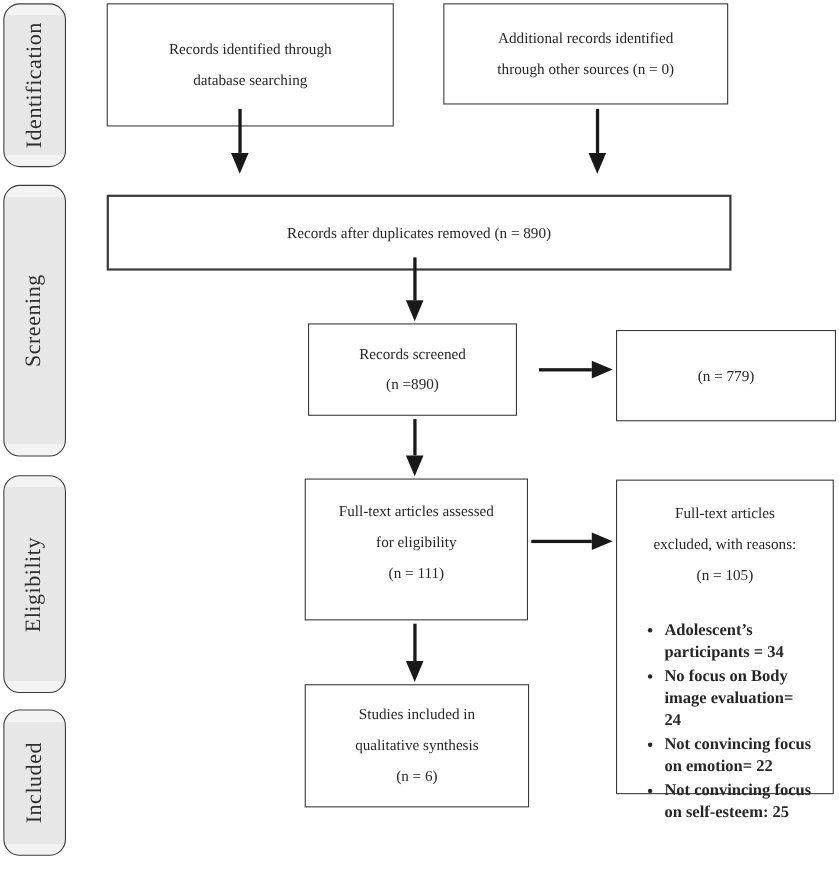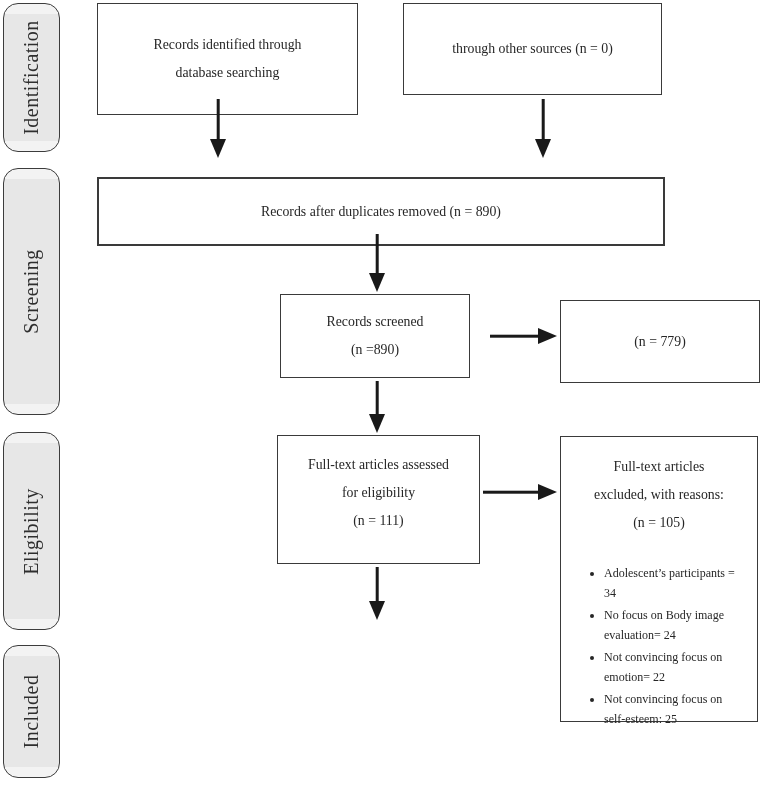--- a/index.html
+++ b/index.html
@@ -27,21 +27,21 @@
     text-align:center; box-sizing:border-box; font-size:13.8px;
   }
   .fbox .line { line-height:28px; white-space:nowrap; }
   .fbox-wide { border-width:2px;margin-top:16px; }
   
   .fbox-reasons { justify-content:flex-start; padding-top:16px; }
   .fbox-reasons ul {
     margin:26px 0 0 0; padding:0 0 0 24px; text-align:left;
     width:158px; box-sizing:border-box; list-style:disc;
   }
-  .fbox-reasons li { font-size:12px; line-height:20px; margin-bottom:2px; }
+  .fbox-reasons li { font-size:15px; line-height:20px; margin-bottom:2px;font-weight:bold; }
   
   .arrow-down { position:absolute; width:18px; }
   .arrow-down .stem {
     position:absolute; top:0; left:50%; transform:translateX(-50%);
     width:2.6px; background:#191919; height:calc(100% - 19px);
   }
   .arrow-down .head {
     position:absolute; bottom:0; left:50%; transform:translateX(-50%);
     width:0; height:0;
     border-left:8.5px solid transparent; border-right:8.5px solid transparent;
@@ -75,20 +75,21 @@
   </div>
   <div class="stage" style="top:645px; height:133px;">
     <span class="stage-text">Included</span>
   </div>
 
   <div class="fbox" style="left:97px; top:3px; width:261px; height:112px;">
     <div class="line">Records identified through</div>
     <div class="line">database searching</div>
   </div>
   <div class="fbox" style="left:403px; top:3px; width:259px; height:92px;">
+    <div class="line">Additional records identified</div>
     <div class="line">through other sources (n = 0)</div>
   </div>
 
   <div class="arrow-down" style="left:209px; top:99px; height:59px;">
     <div class="stem"></div>
     <div class="head"></div>
   </div>
   <div class="arrow-down" style="left:534px; top:99px; height:59px;">
     <div class="stem"></div>
     <div class="head"></div>
@@ -143,14 +144,19 @@
       <li>Not convincing focus on emotion= 22</li>
       <li>Not convincing focus on self-esteem: 25</li>
     </ul>
   </div>
 
   <div class="arrow-down" style="left:368px; top:567px; height:53px;">
     <div class="stem"></div>
     <div class="head"></div>
   </div>
 
+  <div class="fbox" style="left:277px; top:622px; width:204px; height:112px;">
+    <div class="line">Studies included in</div>
+    <div class="line">qualitative synthesis</div>
+    <div class="line">(n = 6)</div>
+  </div>
 
 </div>
 
 </body></html>

